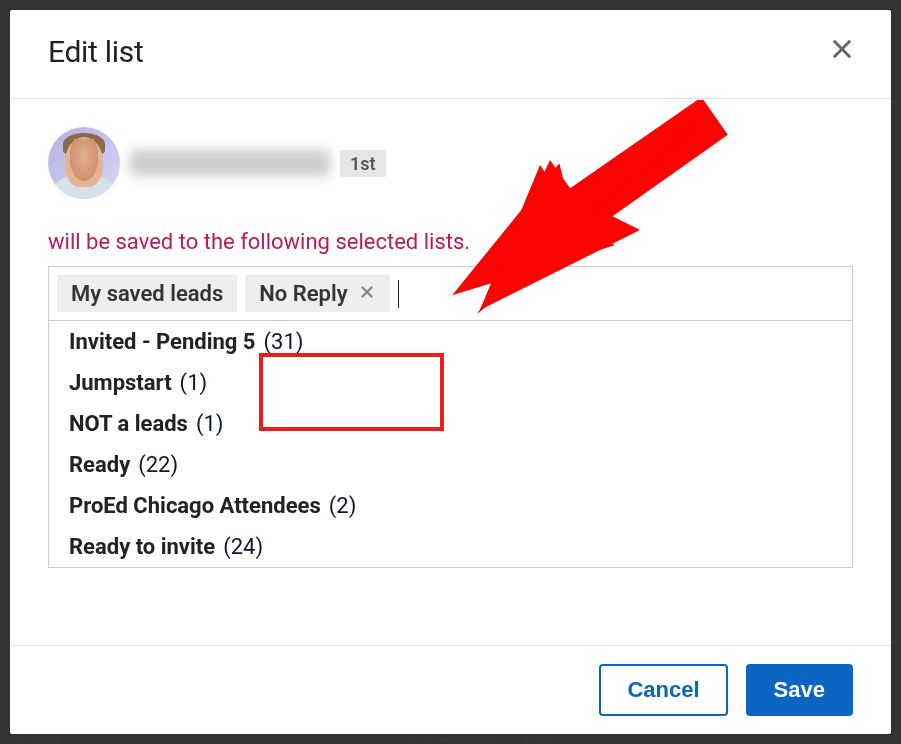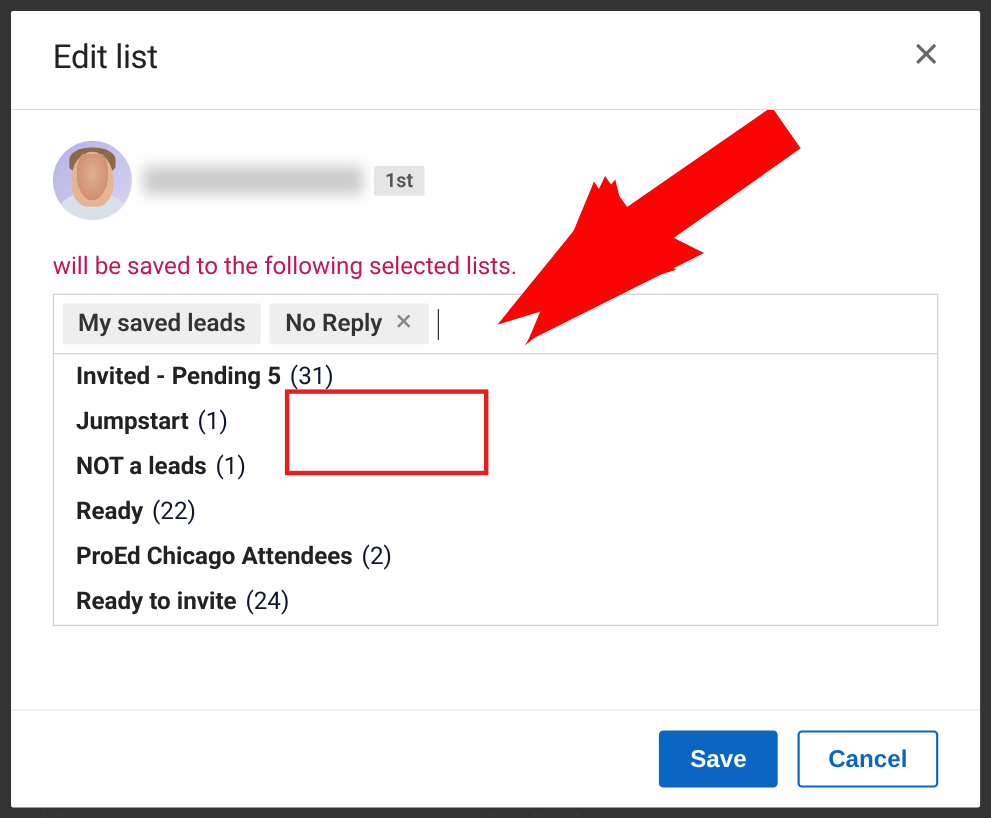--- a/index.html
+++ b/index.html
@@ -322,22 +322,22 @@
         <span class="list-item-name">Ready to invite</span>
         <span class="list-item-count">(24)</span>
       </div>
     </div>
 
     <div class="highlight-box"></div>
 
   </div>
 
   <div class="modal-footer">
+    <button class="btn btn-secondary">Cancel</button>
     <button class="btn btn-primary">Save</button>
-    <button class="btn btn-secondary">Cancel</button>
   </div>
 
   <div class="arrow-annotation">
     <svg viewBox="0 0 290 230">
       <polygon fill="#fa0404" points="270,10 155,130 180,140 30,220 110,70 122,96 237,-22" transform="rotate(11 150 115)"></polygon>
       <polygon fill="#fa0404" points="265,15 170,115 200,130 40,210 100,65 120,95 "></polygon>
       <path fill="#fa0404" d="M 270 18 L 125 95 L 152 122 L 32 208 L 118 88 L 145 115 Z" transform="rotate(-3 150 115)"></path>
       <path fill="#fa0404" d="M 268 15 L 50 200 L 40 210 L 125 85 L 155 120 L 268 15 Z"></path>
       <polygon fill="#fa0404" points="268,14 150,110 180,130 40,210 110,60 135,95"></polygon>
     </svg>

